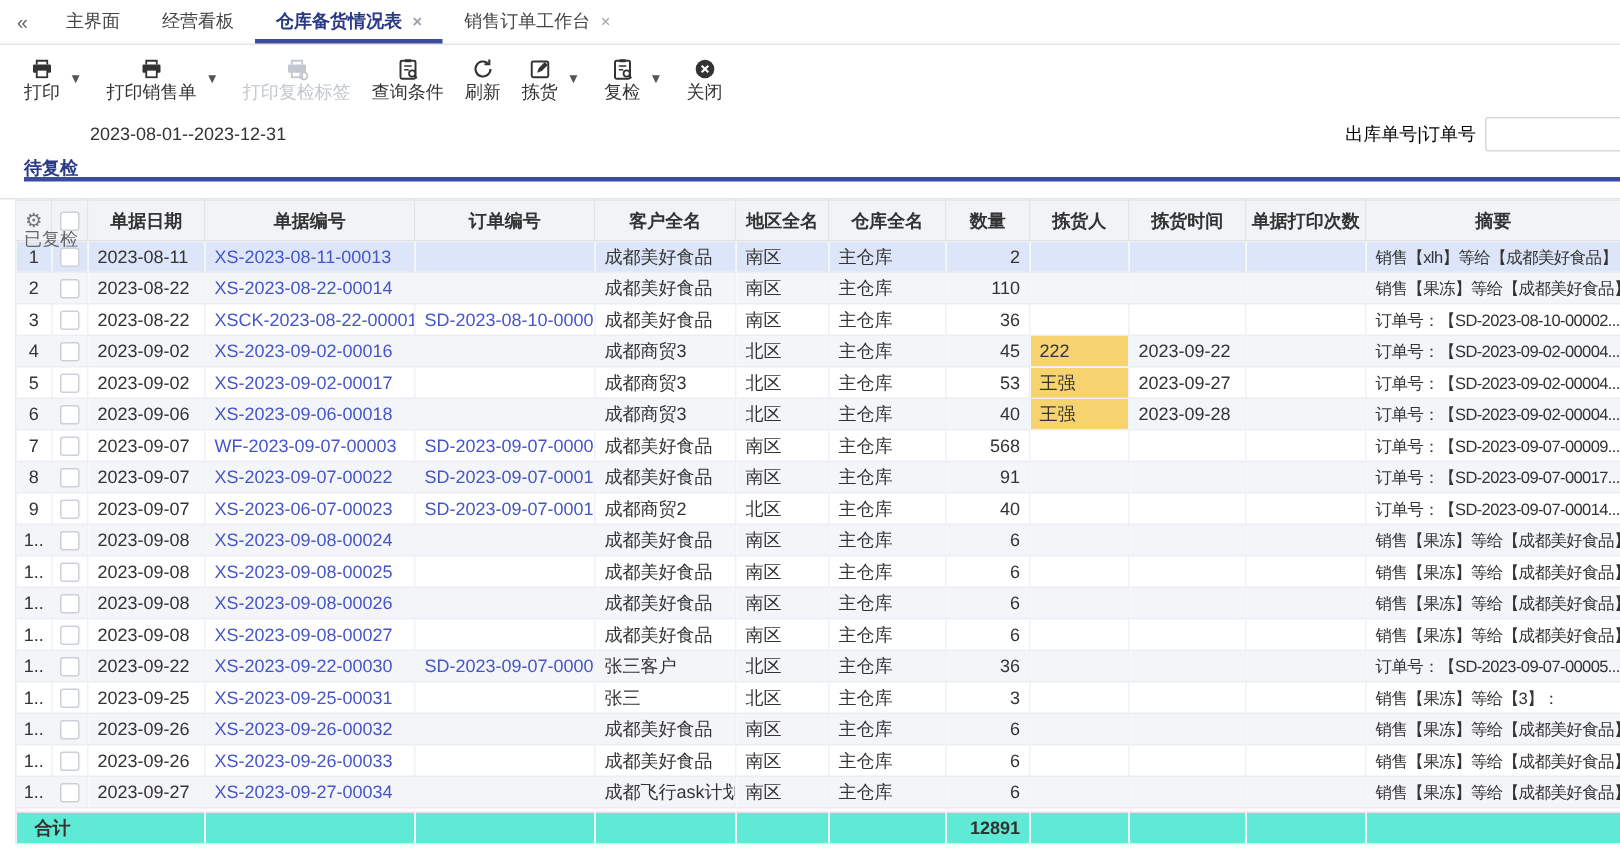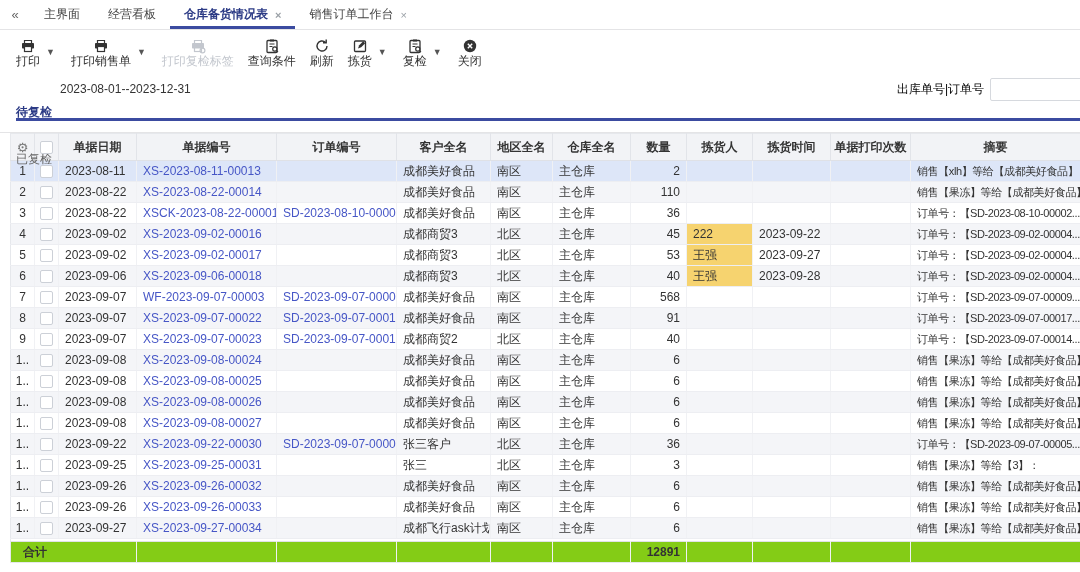--- a/index.html
+++ b/index.html
@@ -47,21 +47,21 @@
   tr.selected td { background:#dde6f8; }
   td.c-no { text-align:center; padding:0 2px; color:#333; }
   td.c-qty { text-align:right; font-variant-numeric:tabular-nums; }
   td.c-picker.hl { background:#f6d36f !important; }
   td.c-summary { font-size:11px; letter-spacing:-0.4px; color:#333; }
   a.cell-link { color:#4656c6; text-decoration:none; cursor:pointer; }
   .cb { display:inline-block; width:13px; height:13px; border:1px solid #ccd0d7; border-radius:2px; background:#fff; vertical-align:middle; cursor:pointer; }
   td.c-cb, th.c-cb { text-align:center; padding:0; }
   th.c-gear { font-size:13px; color:#777; font-weight:normal; }
   tr.spacer td { height:3px; border:none; background:#fff; }
-  tr.total td { background:#84cc16; border-top:1px solid #e0e2e7; border-bottom:1px solid #e6e8ec; font-weight:bold; }
+  tr.total td { background:#5eead4; border-top:1px solid #e0e2e7; border-bottom:1px solid #e6e8ec; font-weight:bold; }
   tr.total td.t-label { text-align:left; padding-left:12px; }
 </style>
 </head>
 <body>
 
 <div class="app">
 
   <div class="tabbar">
     <span class="collapse">«</span>
     <div id="tabs" style="display:flex;align-items:stretch;">
@@ -352,21 +352,21 @@
             <td class="c-qty">91</td>
             <td class="c-picker"></td>
             <td></td>
             <td class="c-qty"></td>
             <td class="c-summary">订单号：【SD-2023-09-07-00017...</td>
           </tr>
           <tr class="odd">
             <td class="c-no">9</td>
             <td class="c-cb"><span class="cb"></span></td>
             <td>2023-09-07</td>
-            <td><a class="cell-link">XS-2023-09-07-00023</a></td>
+            <td><a class="cell-link">XS-2023-06-07-00023</a></td>
             <td><a class="cell-link">SD-2023-09-07-00014</a></td>
             <td>成都商贸2</td>
             <td>北区</td>
             <td>主仓库</td>
             <td class="c-qty">40</td>
             <td class="c-picker"></td>
             <td></td>
             <td class="c-qty"></td>
             <td class="c-summary">订单号：【SD-2023-09-07-00014...</td>
           </tr>

